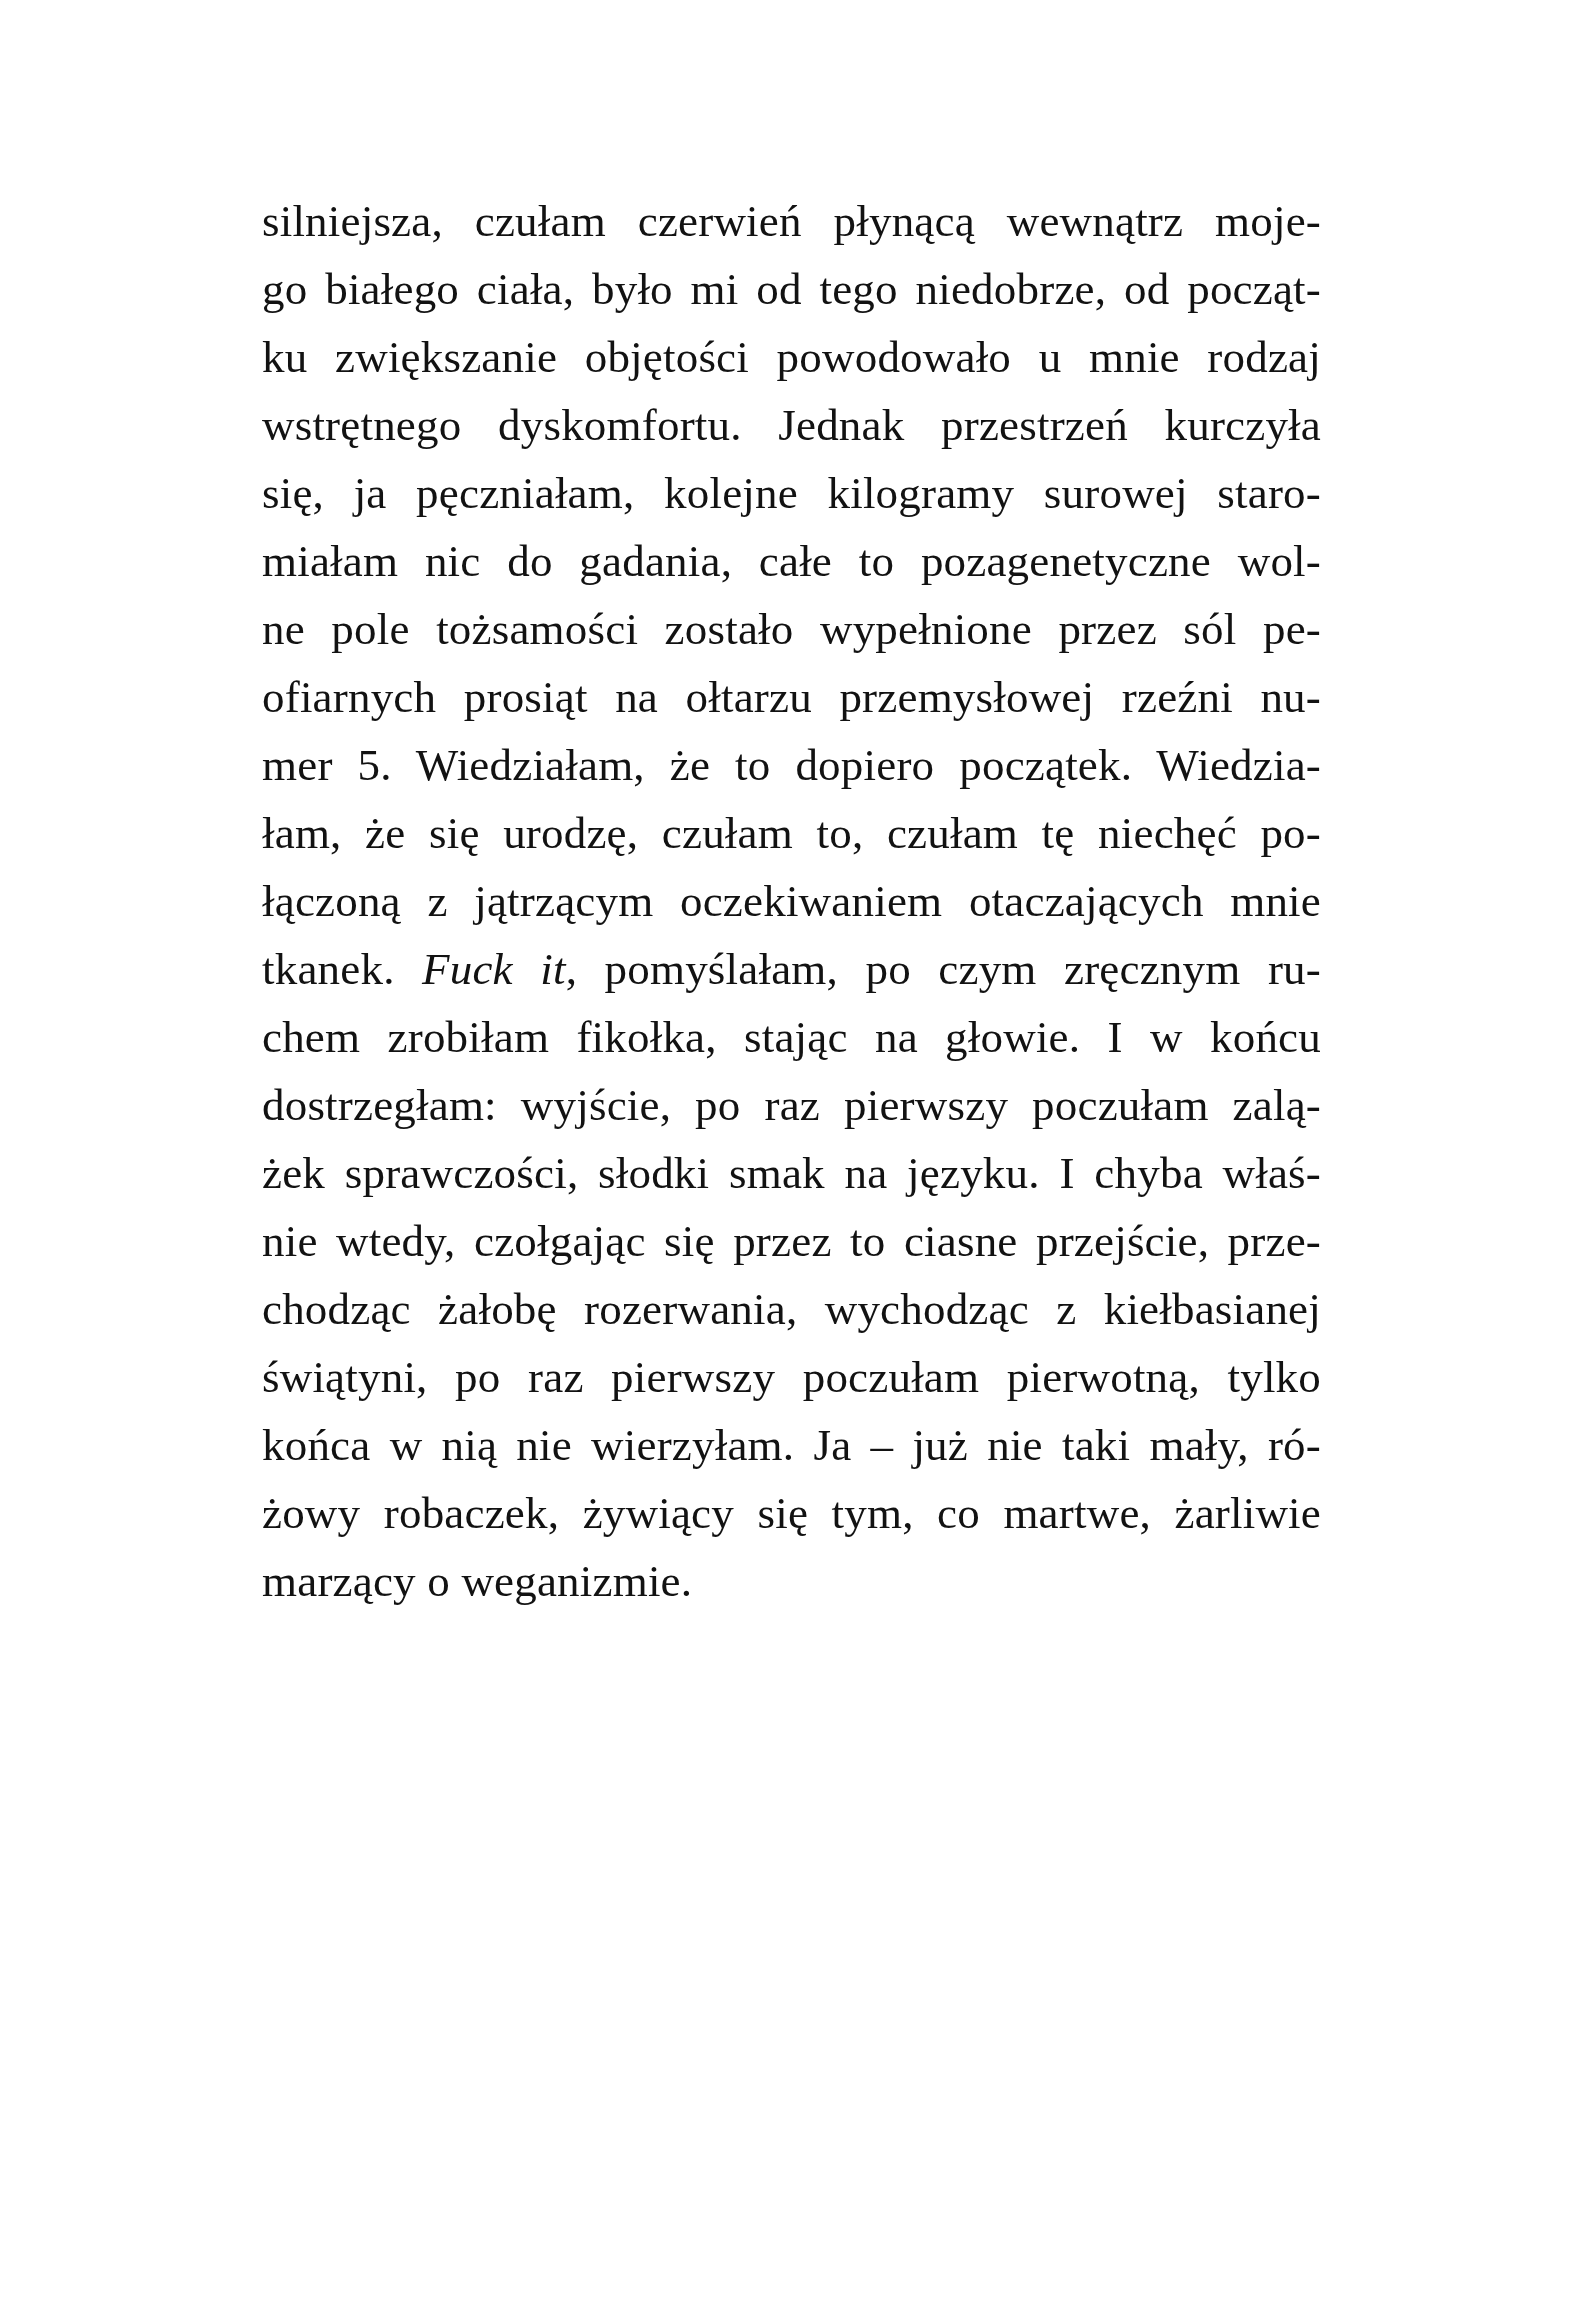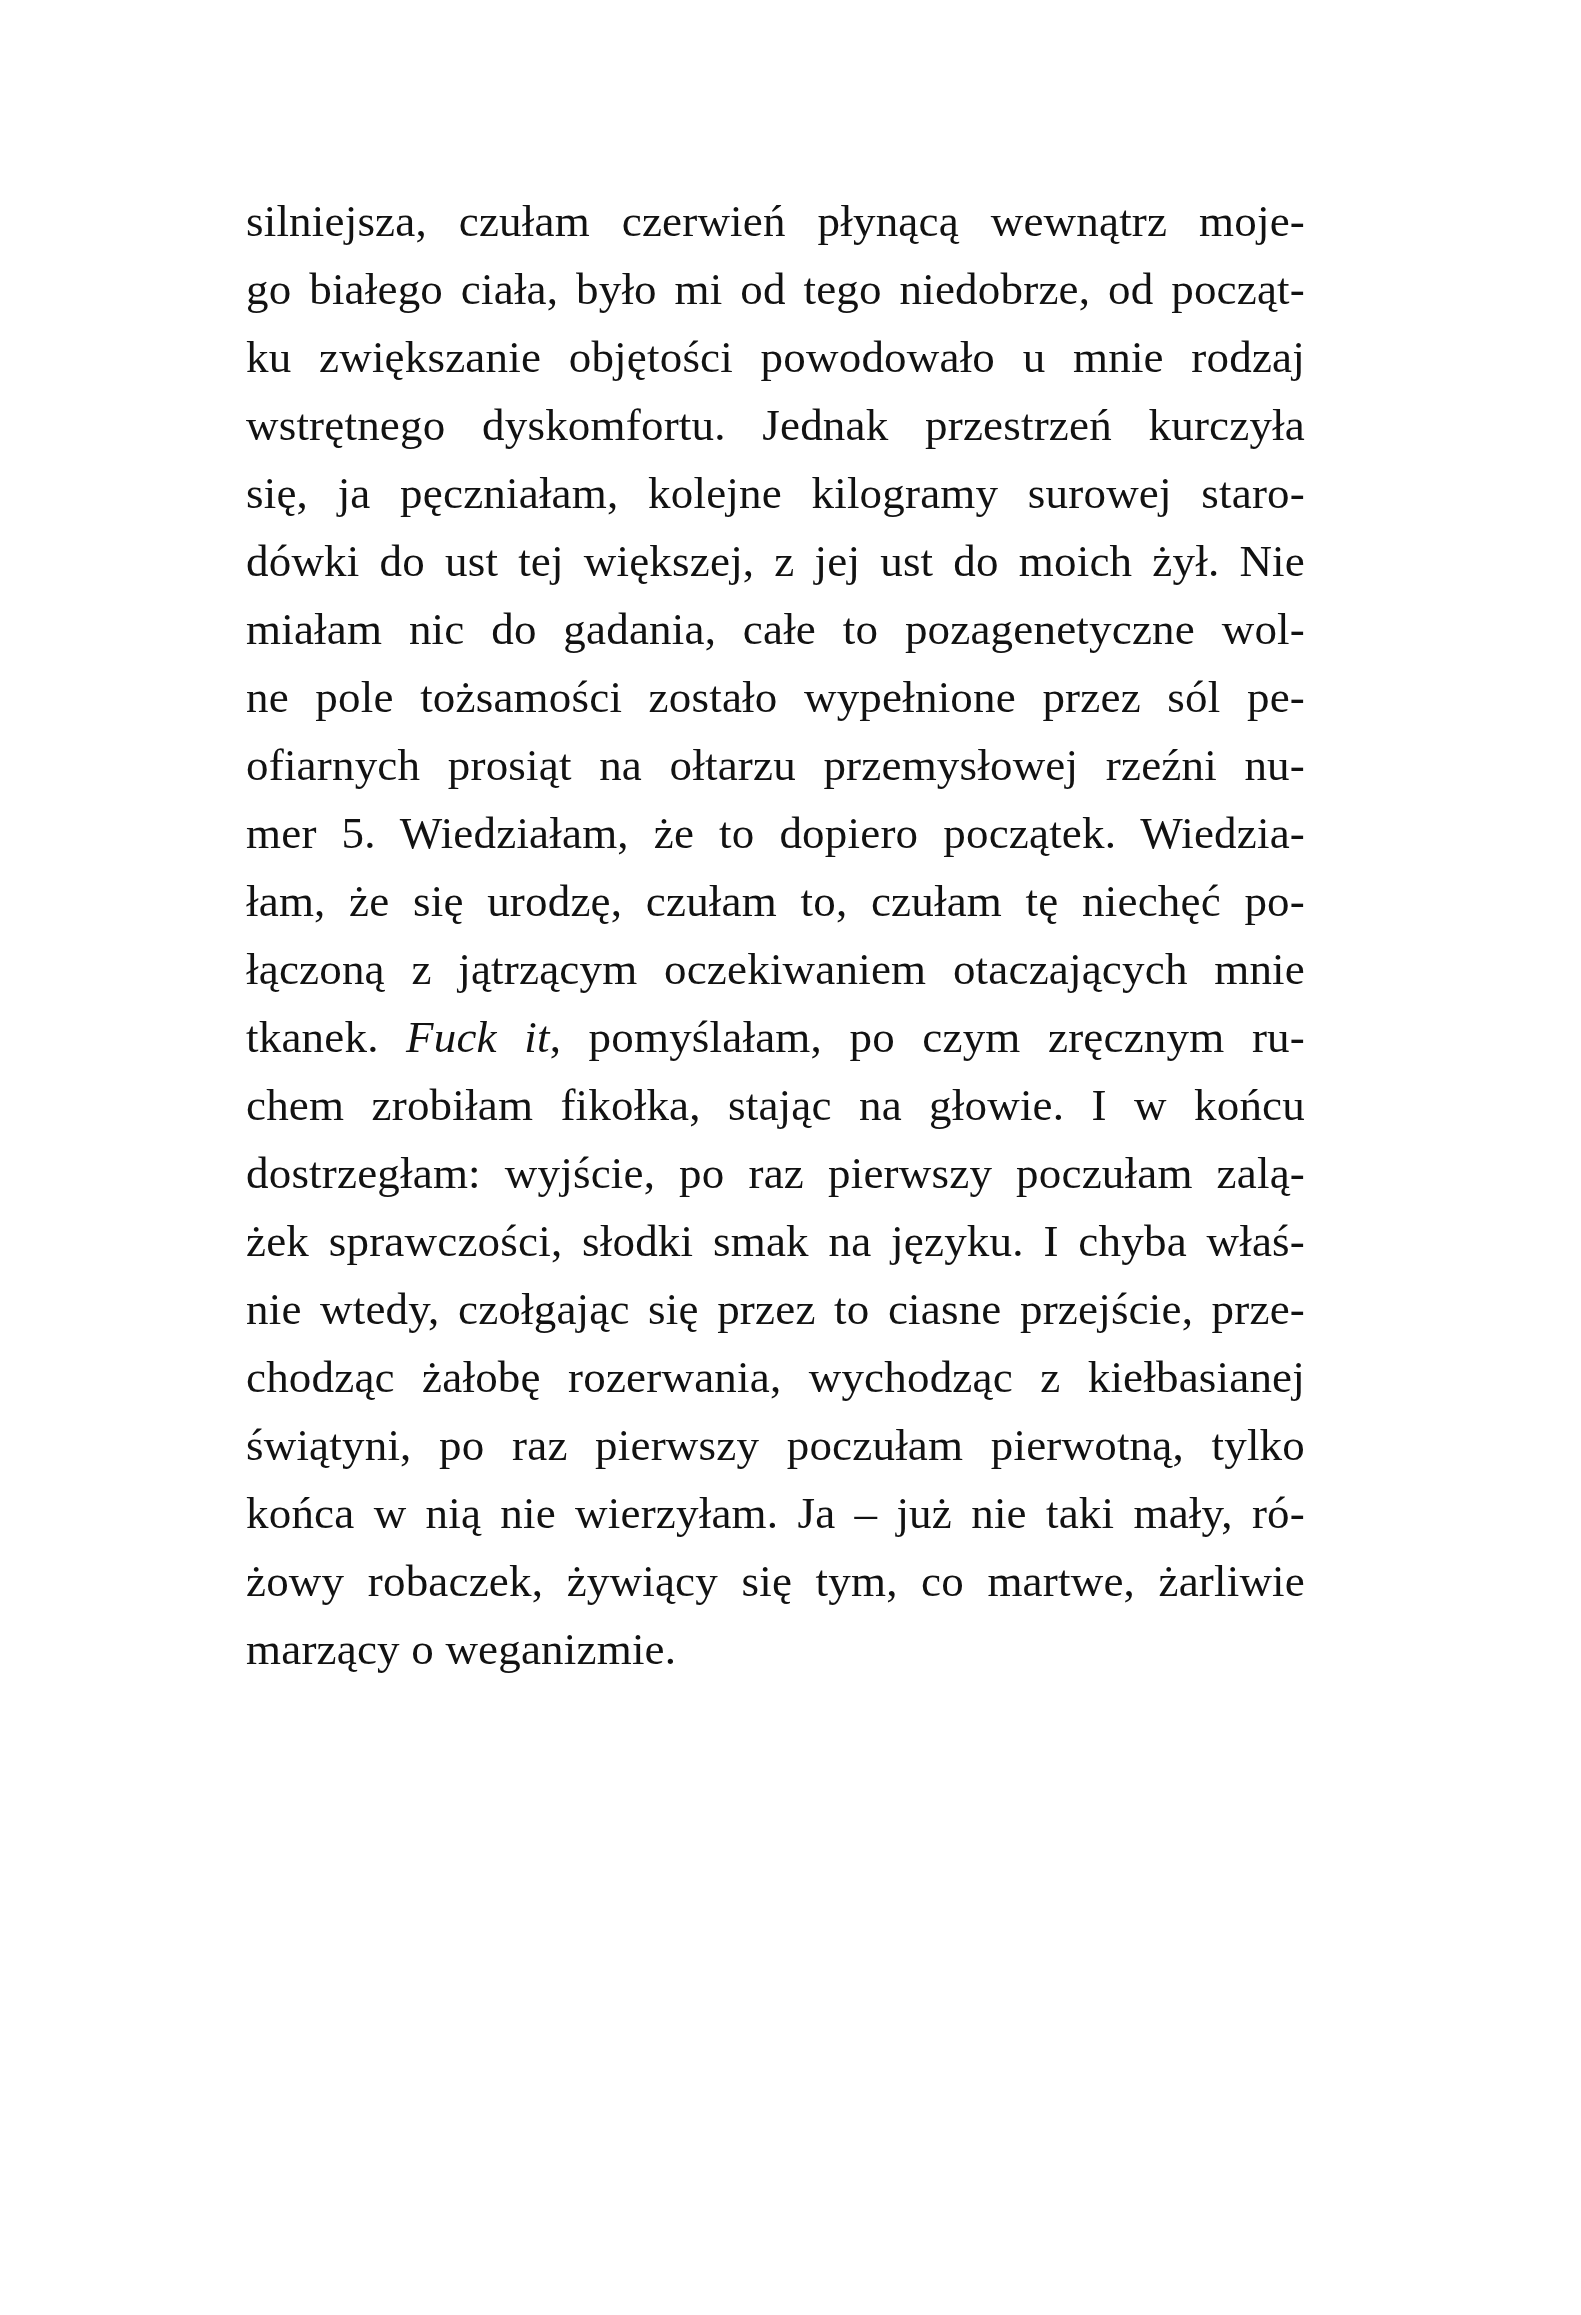--- a/index.html
+++ b/index.html
@@ -38,27 +38,26 @@
     text-align-last: left;
   }
   .text-line .seg-italic {
     font-style: italic;
   }
 </style>
 </head>
 <body>
 
 <main class="page">
-  <section class="text-block" style="color: rgb(18, 18, 18);">
+  <section class="text-block" style="color: rgb(18, 18, 18); margin-left: 16px;">
       <div class="text-line"><span class="seg-roman">silniejsza, czułam czerwień płynącą wewnątrz moje-</span></div>
       <div class="text-line"><span class="seg-roman">go białego ciała, było mi od tego niedobrze, od począt-</span></div>
       <div class="text-line"><span class="seg-roman">ku zwiększanie objętości powodowało u mnie rodzaj</span></div>
       <div class="text-line"><span class="seg-roman">wstrętnego dyskomfortu. Jednak przestrzeń kurczyła</span></div>
       <div class="text-line"><span class="seg-roman">się, ja pęczniałam, kolejne kilogramy surowej staro-</span></div>
-      <div class="text-line"><span class="seg-roman">dówki do ust tej większej, z jej ust do moich żył. Nie</span></div>
       <div class="text-line"><span class="seg-roman">miałam nic do gadania, całe to pozagenetyczne wol-</span></div>
       <div class="text-line"><span class="seg-roman">ne pole tożsamości zostało wypełnione przez sól pe-</span></div>
       <div class="text-line"><span class="seg-roman">ofiarnych prosiąt na ołtarzu przemysłowej rzeźni nu-</span></div>
       <div class="text-line"><span class="seg-roman">mer 5. Wiedziałam, że to dopiero początek. Wiedzia-</span></div>
       <div class="text-line"><span class="seg-roman">łam, że się urodzę, czułam to, czułam tę niechęć po-</span></div>
       <div class="text-line"><span class="seg-roman">łączoną z jątrzącym oczekiwaniem otaczających mnie</span></div>
       <div class="text-line"><span class="seg-roman">tkanek. </span><span class="seg-italic">Fuck it</span><span class="seg-roman">, pomyślałam, po czym zręcznym ru-</span></div>
       <div class="text-line"><span class="seg-roman">chem zrobiłam fikołka, stając na głowie. I w końcu</span></div>
       <div class="text-line"><span class="seg-roman">dostrzegłam: wyjście, po raz pierwszy poczułam zalą-</span></div>
       <div class="text-line"><span class="seg-roman">żek sprawczości, słodki smak na języku. I chyba właś-</span></div>

